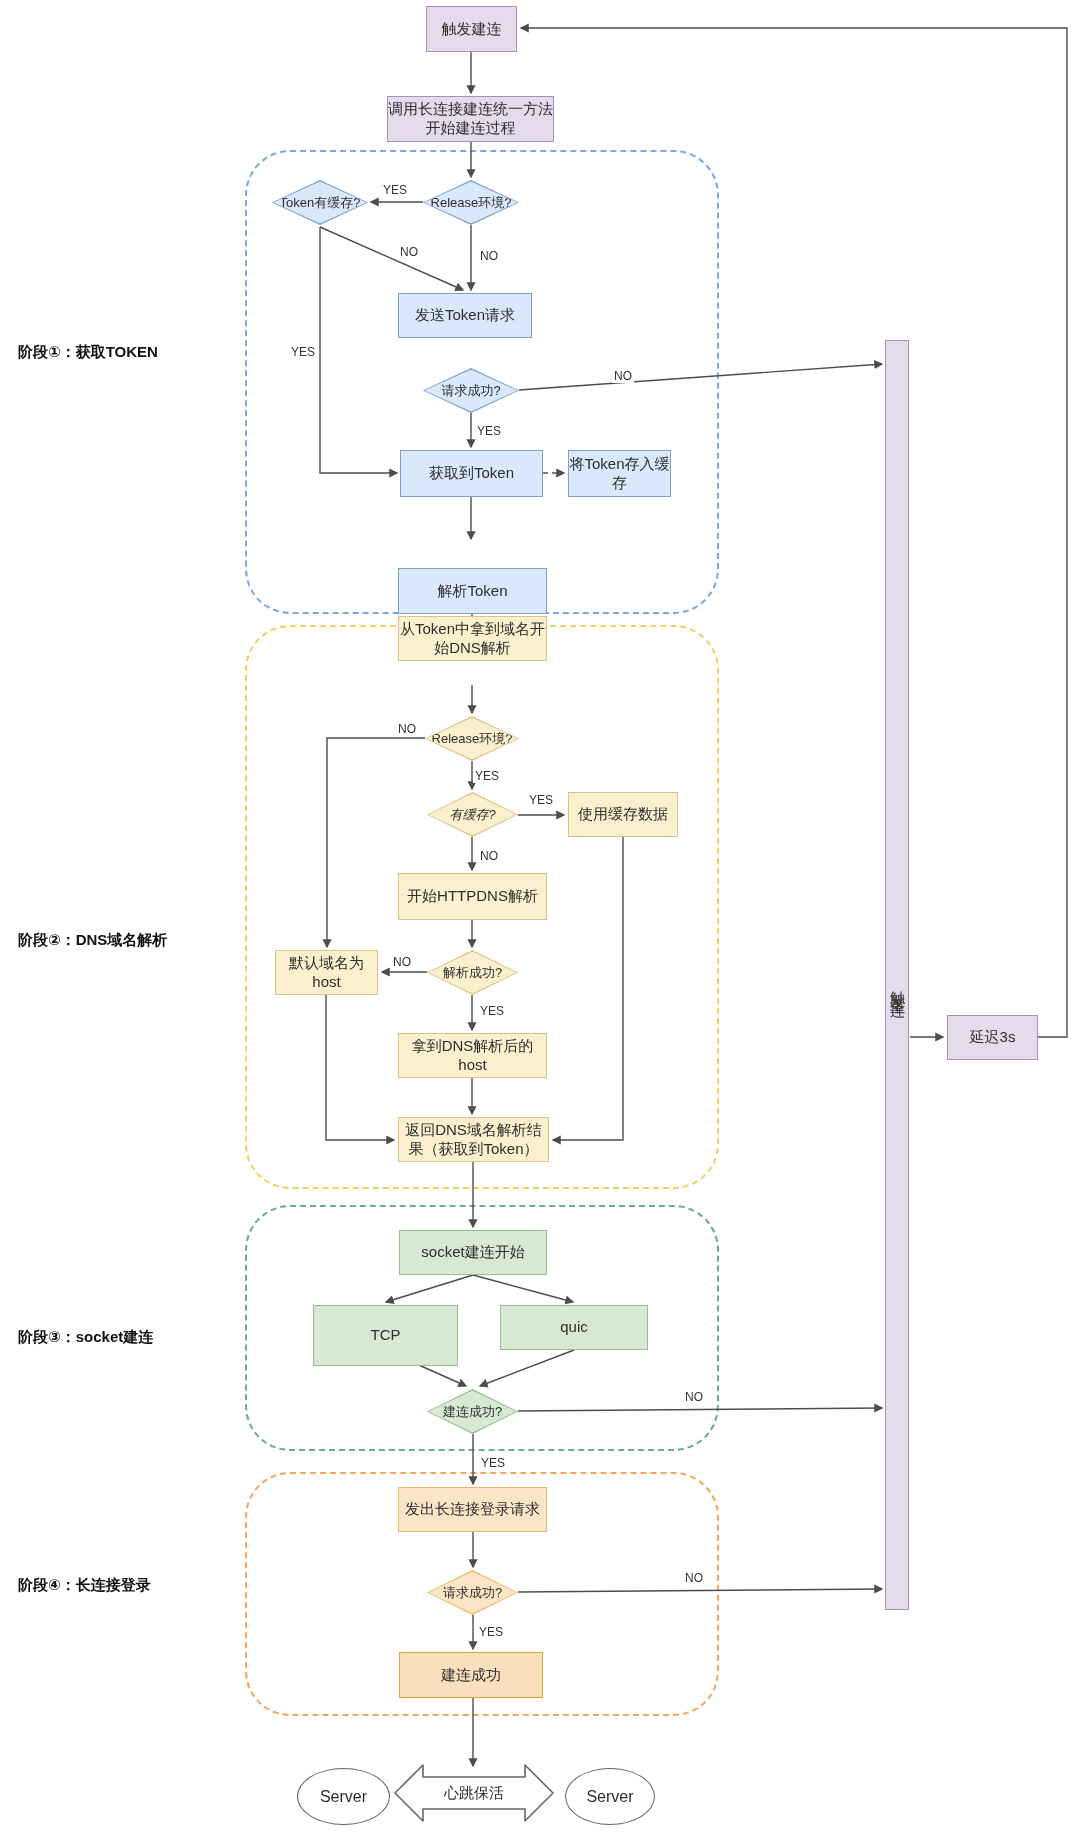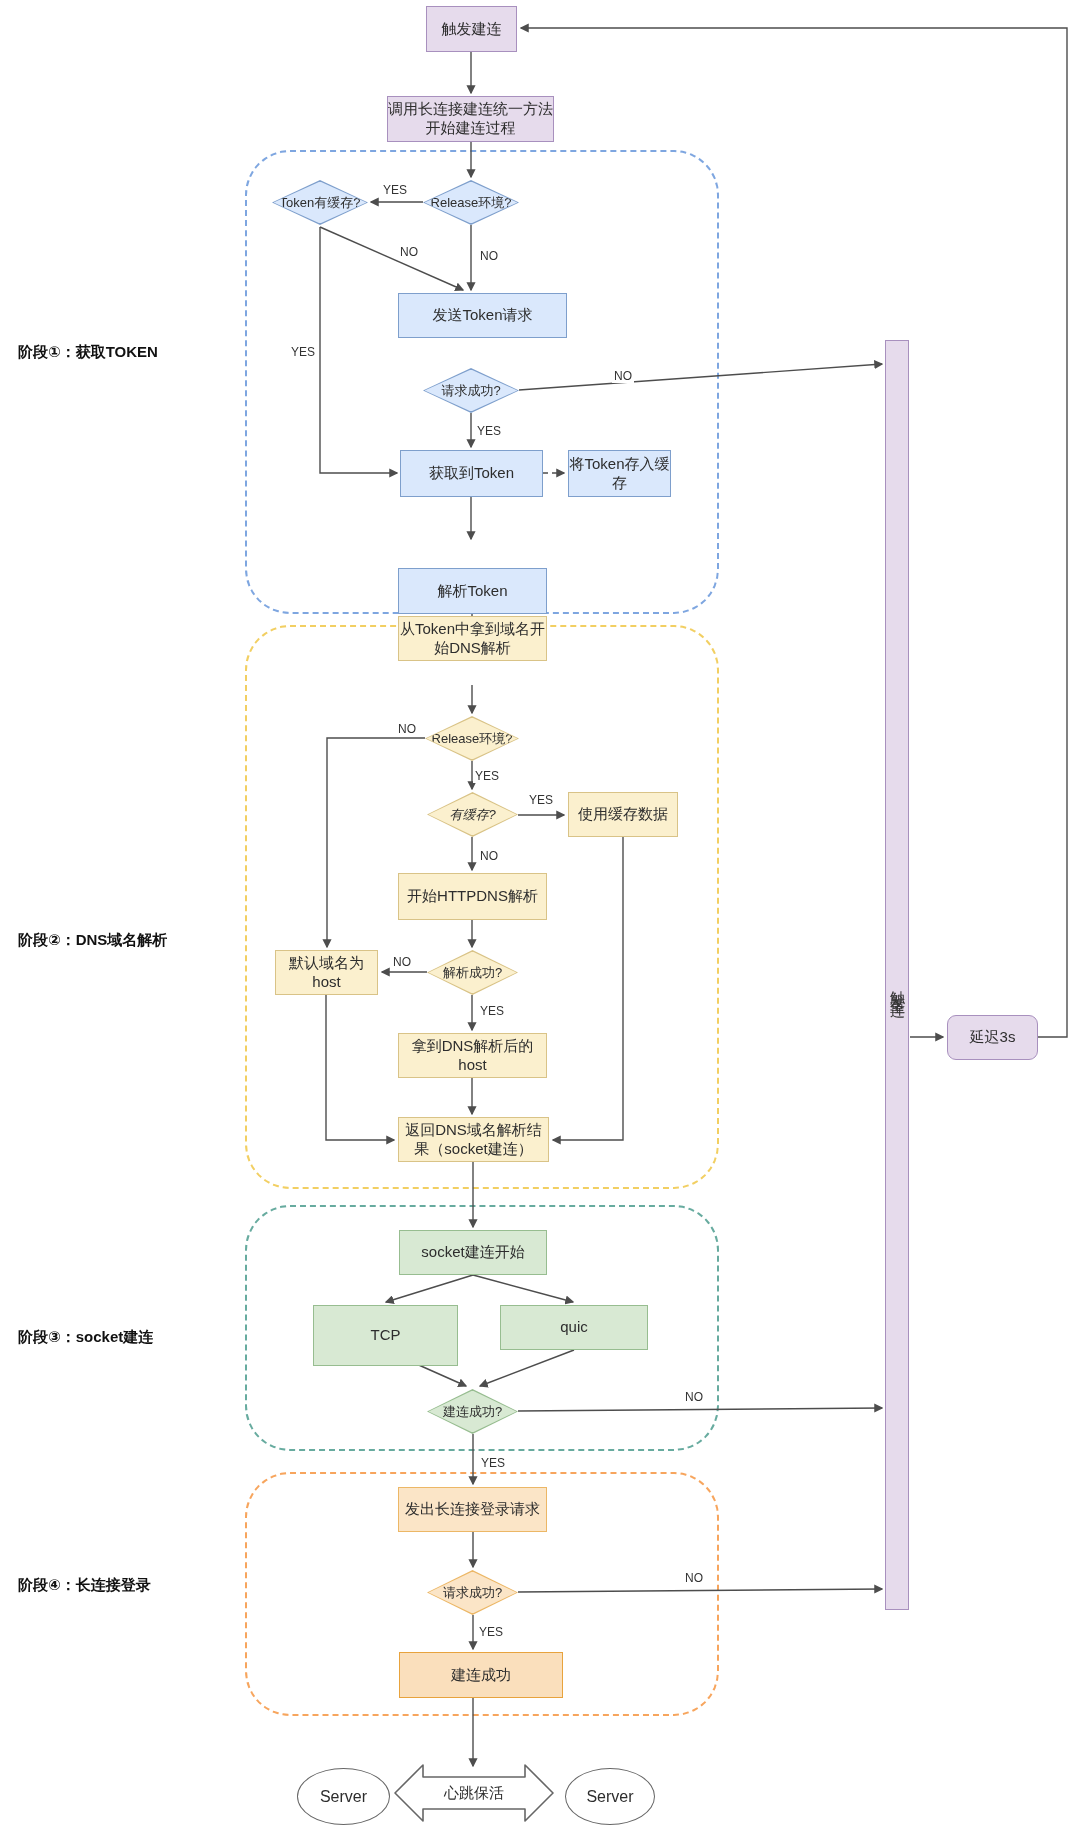--- a/index.html
+++ b/index.html
@@ -83,21 +83,21 @@
       <div class="node rect" style="left: 426px; top: 6px; width: 91px; height: 46px; background: rgb(230, 219, 236); border-color: rgb(168, 144, 190);">触发建连</div>
       <div class="node rect" style="left: 387px; top: 96px; width: 167px; height: 46px; background: rgb(230, 219, 236); border-color: rgb(168, 144, 190);">调用长连接建连统一方法开始建连过程</div>
       <div class="dwrap" style="left: 423px; top: 180px; width: 96px; height: 45px;">
         <div class="shape" style="background: rgb(126, 159, 204);"></div>
         <div class="inner" style="background: rgb(218, 232, 252);">Release环境?</div>
       </div>
       <div class="dwrap" style="left: 272px; top: 180px; width: 96px; height: 45px;">
         <div class="shape" style="background: rgb(126, 159, 204);"></div>
         <div class="inner" style="background: rgb(218, 232, 252);">Token有缓存?</div>
       </div>
-      <div class="node rect" style="left: 398px; top: 293px; width: 169px; height: 45px; background: rgb(218, 232, 252); border-color: rgb(126, 159, 204);">发送Token请求</div>
+      <div class="node rect" style="left: 398px; top: 293px; width: 134px; height: 45px; background: rgb(218, 232, 252); border-color: rgb(126, 159, 204);">发送Token请求</div>
       <div class="dwrap" style="left: 423px; top: 368px; width: 96px; height: 45px;">
         <div class="shape" style="background: rgb(126, 159, 204);"></div>
         <div class="inner" style="background: rgb(218, 232, 252);">请求成功?</div>
       </div>
       <div class="node rect" style="left: 400px; top: 450px; width: 143px; height: 47px; background: rgb(218, 232, 252); border-color: rgb(126, 159, 204);">获取到Token</div>
       <div class="node rect" style="left: 568px; top: 450px; width: 103px; height: 47px; background: rgb(218, 232, 252); border-color: rgb(126, 159, 204);">将Token存入缓存</div>
       <div class="node rect" style="left: 398px; top: 568px; width: 149px; height: 46px; background: rgb(218, 232, 252); border-color: rgb(126, 159, 204);">解析Token</div>
       <div class="node rect" style="left: 398px; top: 616px; width: 149px; height: 45px; background: rgb(251, 240, 206); border-color: rgb(217, 195, 135);">从Token中拿到域名开始DNS解析</div>
       <div class="dwrap" style="left: 425px; top: 716px; width: 94px; height: 45px;">
         <div class="shape" style="background: rgb(217, 195, 135);"></div>
@@ -108,38 +108,38 @@
         <div class="inner" style="background: rgb(251, 240, 206);">有缓存?</div>
       </div>
       <div class="node rect" style="left: 568px; top: 792px; width: 110px; height: 45px; background: rgb(251, 240, 206); border-color: rgb(217, 195, 135);">使用缓存数据</div>
       <div class="node rect" style="left: 398px; top: 873px; width: 149px; height: 47px; background: rgb(251, 240, 206); border-color: rgb(217, 195, 135);">开始HTTPDNS解析</div>
       <div class="dwrap" style="left: 427px; top: 950px; width: 91px; height: 45px;">
         <div class="shape" style="background: rgb(217, 195, 135);"></div>
         <div class="inner" style="background: rgb(251, 240, 206);">解析成功?</div>
       </div>
       <div class="node rect" style="left: 275px; top: 950px; width: 103px; height: 45px; background: rgb(251, 240, 206); border-color: rgb(217, 195, 135);">默认域名为host</div>
       <div class="node rect" style="left: 398px; top: 1033px; width: 149px; height: 45px; background: rgb(251, 240, 206); border-color: rgb(217, 195, 135);">拿到DNS解析后的host</div>
-      <div class="node rect" style="left: 398px; top: 1117px; width: 151px; height: 45px; background: rgb(251, 240, 206); border-color: rgb(217, 195, 135);">返回DNS域名解析结果（socket建连）</div>
+      <div class="node rect" style="left: 398px; top: 1117px; width: 151px; height: 45px; background: rgb(251, 240, 206); border-color: rgb(217, 195, 135);">返回DNS域名解析结果（获取到Token）</div>
       <div class="node rect" style="left: 399px; top: 1230px; width: 148px; height: 45px; background: rgb(216, 233, 211); border-color: rgb(151, 189, 144);">socket建连开始</div>
       <div class="node rect" style="left: 313px; top: 1305px; width: 145px; height: 61px; background: rgb(216, 233, 211); border-color: rgb(151, 189, 144);">TCP</div>
       <div class="node rect" style="left: 500px; top: 1305px; width: 148px; height: 45px; background: rgb(216, 233, 211); border-color: rgb(151, 189, 144);">quic</div>
       <div class="dwrap" style="left: 427px; top: 1389px; width: 91px; height: 45px;">
         <div class="shape" style="background: rgb(151, 189, 144);"></div>
         <div class="inner" style="background: rgb(216, 233, 211);">建连成功?</div>
       </div>
       <div class="node rect" style="left: 398px; top: 1487px; width: 149px; height: 45px; background: rgb(251, 229, 199); border-color: rgb(236, 183, 102);">发出长连接登录请求</div>
       <div class="dwrap" style="left: 427px; top: 1570px; width: 91px; height: 45px;">
         <div class="shape" style="background: rgb(236, 183, 102);"></div>
         <div class="inner" style="background: rgb(251, 229, 199);">请求成功?</div>
       </div>
-      <div class="node rect" style="left: 399px; top: 1652px; width: 164px; height: 46px; background: rgb(250, 223, 188); border-color: rgb(232, 163, 61);">建连成功</div>
+      <div class="node rect" style="left: 399px; top: 1652px; width: 144px; height: 46px; background: rgb(250, 223, 188); border-color: rgb(232, 163, 61);">建连成功</div>
       <div class="node rect" style="left: 885px; top: 340px; width: 24px; height: 1270px; background: rgb(230, 219, 236); border-color: rgb(168, 144, 190);">
         <div class="vlabel" style="top: 638px;">触发重连</div>
       </div>
-      <div class="node rect" style="left: 947px; top: 1015px; width: 91px; height: 45px; background: rgb(230, 219, 236); border-color: rgb(168, 144, 190); border-radius: 9px;">延迟3s</div>
+      <div class="node rect" style="left: 947px; top: 1015px; width: 91px; height: 45px; background: rgb(230, 219, 236); border-color: rgb(168, 144, 190);">延迟3s</div>
       <div class="node ellipse" style="left: 297px; top: 1768px; width: 93px; height: 57px;">Server</div>
       <div class="node ellipse" style="left: 565px; top: 1768px; width: 90px; height: 57px;">Server</div>
     </div>
   <div id="labels">
       <div class="phase-label" style="left: 18px; top: 352px;">阶段①：获取TOKEN</div>
       <div class="phase-label" style="left: 18px; top: 897px; margin-top: 43px;">阶段②：DNS域名解析</div>
       <div class="phase-label" style="left: 18px; top: 1337px;">阶段③：socket建连</div>
       <div class="phase-label" style="left: 18px; top: 1585px;">阶段④：长连接登录</div>
       <div class="free-label" style="left: 474px; top: 1793px;">心跳保活</div>
       <div class="edge-label" style="left: 395px; top: 190px;">YES</div>

